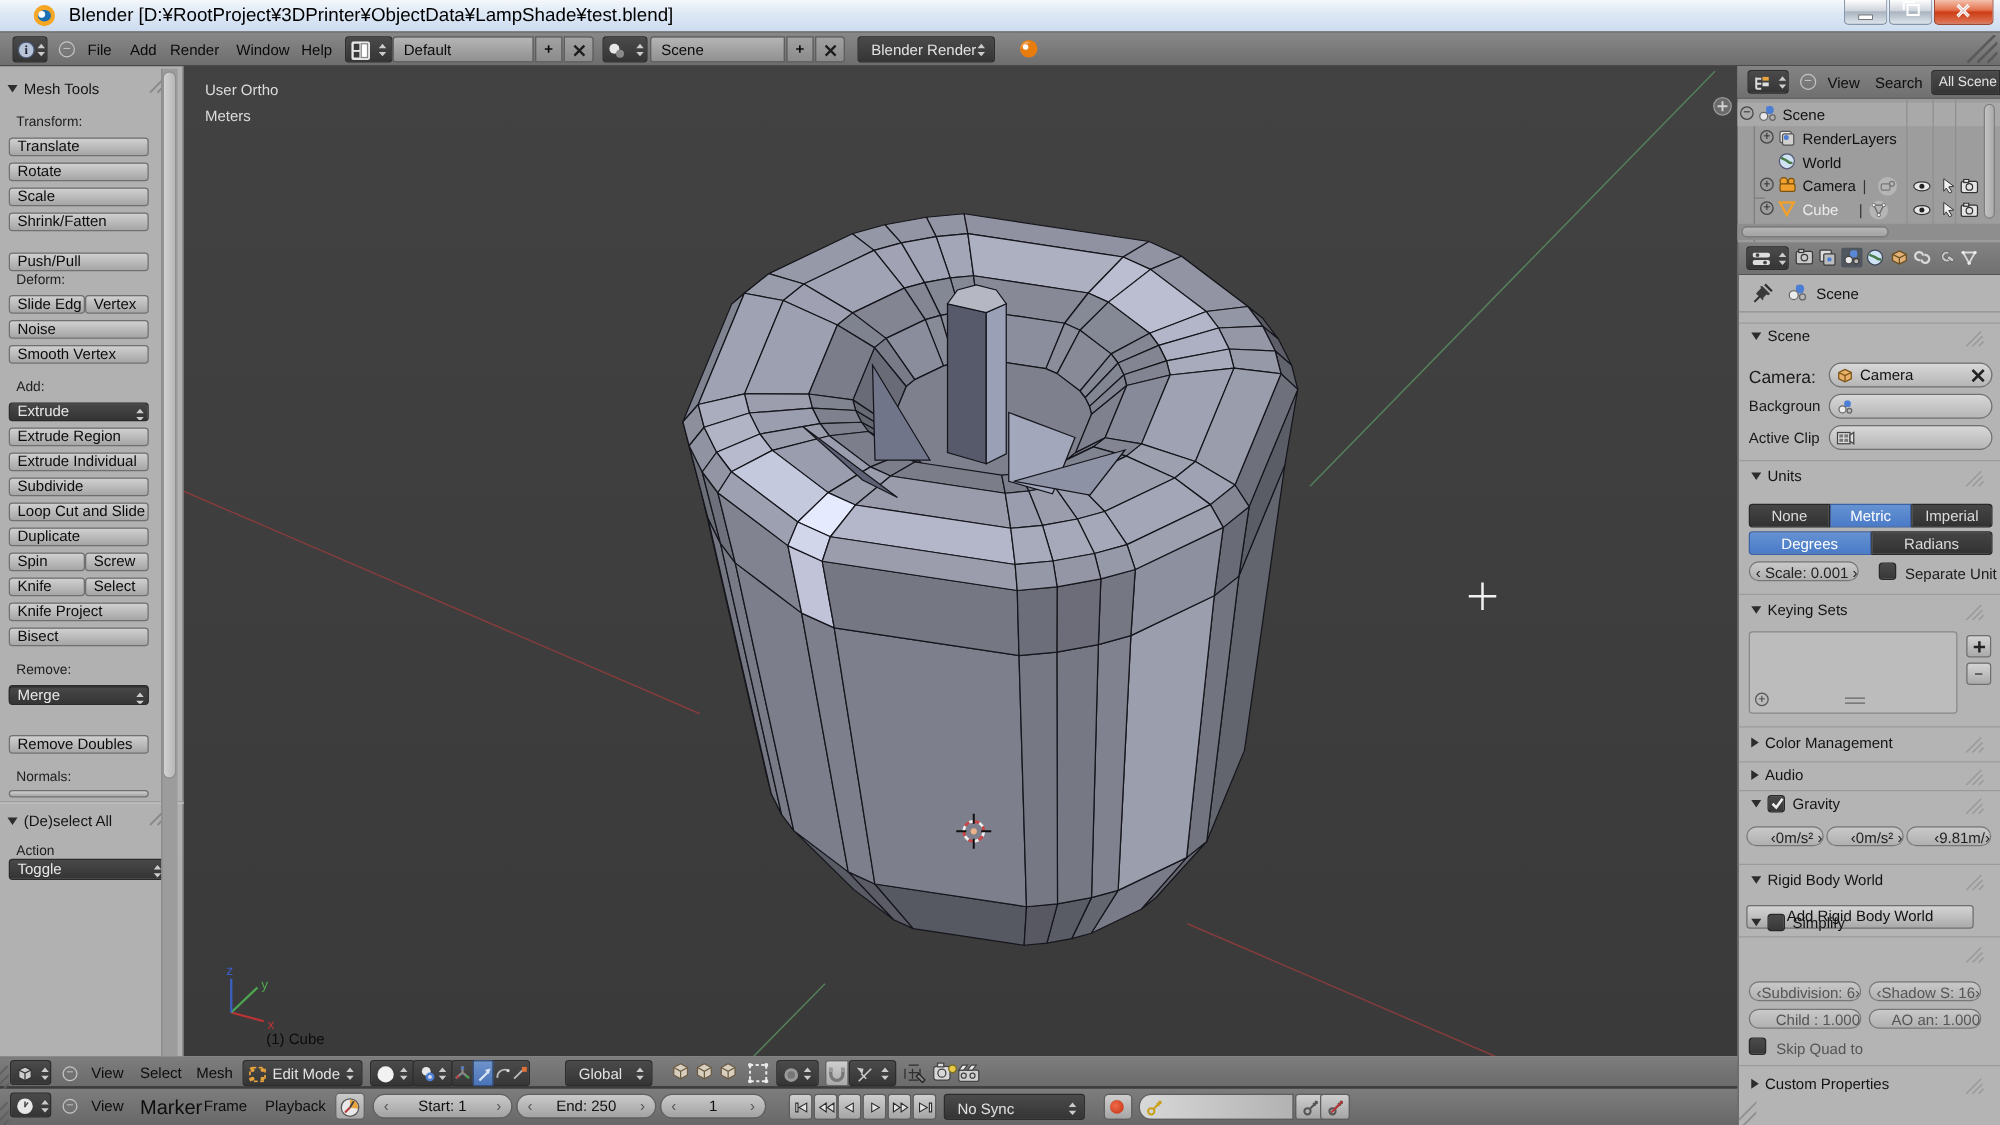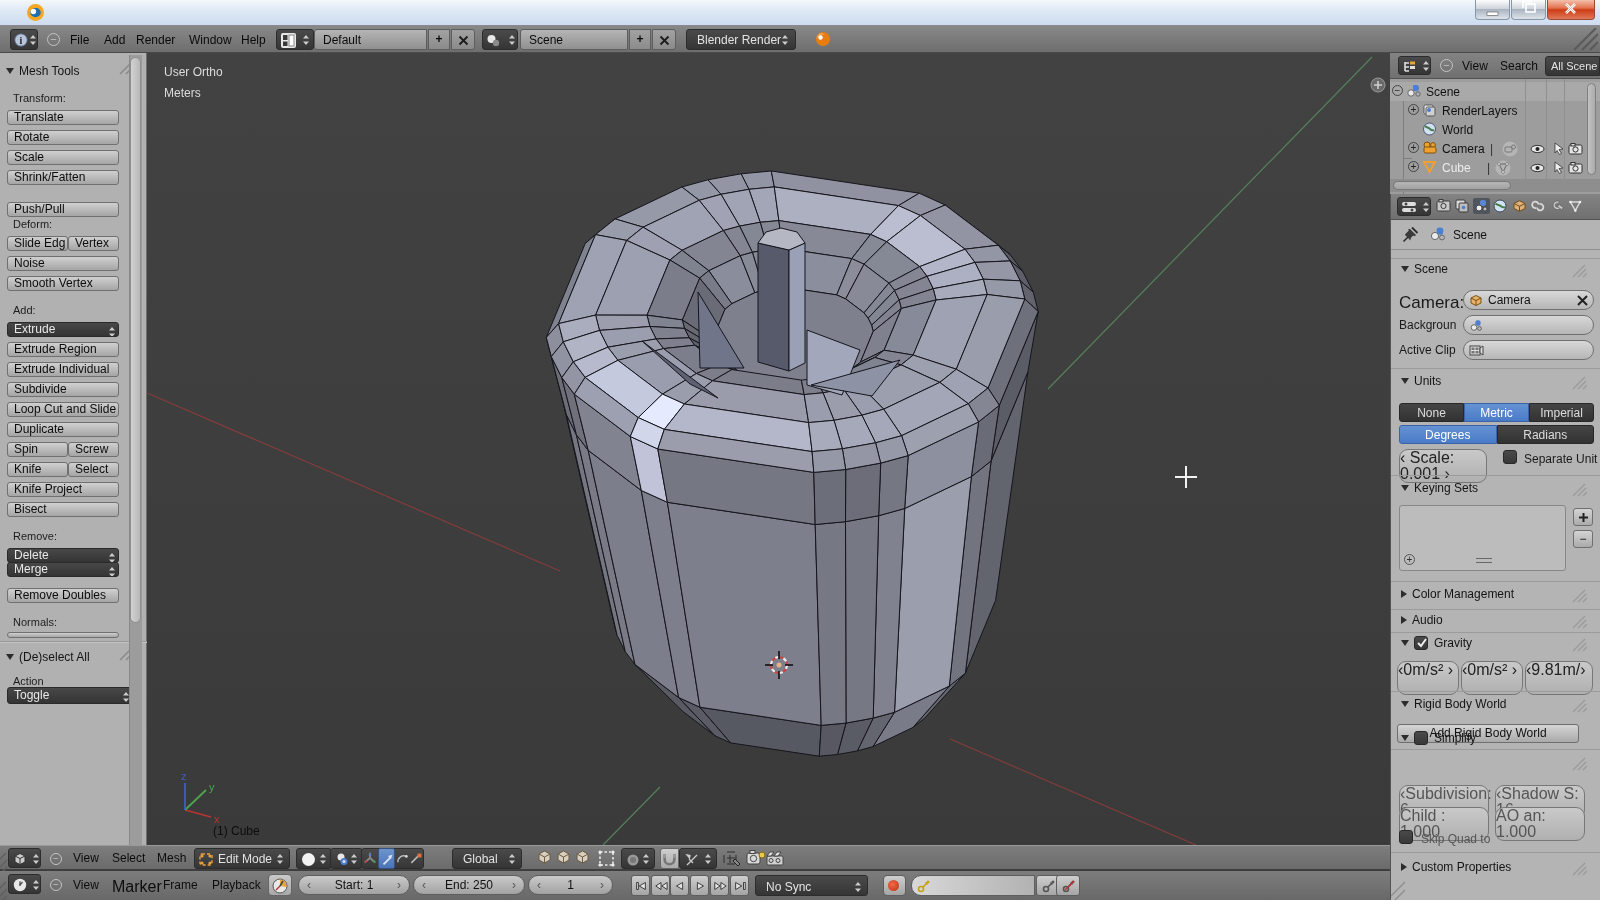--- a/index.html
+++ b/index.html
@@ -18,36 +18,37 @@
 #outliner{position:absolute;left:1390px;top:53px;width:210px;height:141px;background:#9d9d9d}
 #props{position:absolute;left:1390px;top:194px;width:210px;height:706px;background:#b4b4b4;border-left:1px solid #545454}
 .ehead{height:26px;background:linear-gradient(180deg,#838383,#707070);border-bottom:1px solid #525252;display:flex;align-items:center}
 .tsbtn{display:block;height:18px;line-height:16px;background:linear-gradient(180deg,#d0d0d0,#a5a5a5);border:1px solid #707070;border-radius:3px;padding:0 6px;color:#0c0c0c;font-size:12px;white-space:nowrap;overflow:hidden}
 .tsbtn.dark{background:linear-gradient(180deg,#484848,#343434);border-color:#2a2a2a;color:#e8e8e8}
 .updn{position:absolute;right:3px;top:3px;width:7px;height:11px}
 .seclbl{font-size:11px;color:#1d1d1d;margin:7px 0 3px 6px}
 .phead{font-size:12px;color:#141414;padding:5px 0 3px 6px}
 .tri{display:inline-block;width:0;height:0;border-left:4px solid transparent;border-right:4px solid transparent;border-top:6px solid #2c2c2c;margin-right:5px;vertical-align:1px}
 .trir{display:inline-block;width:0;height:0;border-top:4px solid transparent;border-bottom:4px solid transparent;border-left:6px solid #2c2c2c;margin-right:5px}
-.pfield{background:linear-gradient(180deg,#c9c9c9,#b0b0b0);border:1px solid #777;border-radius:9px;font-size:16px;color:#222;text-align:left;height:34px;line-height:16px}
+.pfield{background:linear-gradient(180deg,#c9c9c9,#b0b0b0);border:1px solid #777;border-radius:9px;font-size:12px;color:#222;text-align:right;height:16px;line-height:16px}
 .pbtn{background:linear-gradient(180deg,#d4d4d4,#aaaaaa);border:1px solid #6f6f6f;border-radius:3px;font-size:12px;color:#111;text-align:center;height:20px;line-height:18px}
 .dkfield{background:linear-gradient(180deg,#454545,#323232);border:1px solid #282828;border-radius:3px;color:#ddd;font-size:12px;height:20px;line-height:18px}
 .blue{background:linear-gradient(180deg,#6592d2,#4a7bc8);border:1px solid #3a62a5;color:#fff}
 .chk{display:inline-block;width:14px;height:14px;background:linear-gradient(180deg,#4a4a4a,#383838);border:1px solid #282828;border-radius:3px;vertical-align:-3px}
 svg{display:block}
 .hsep{border-top:1px solid #989898;border-bottom:1px solid #c4c4c4}
 </style></head>
 <body>
 <div id="titlebar">
  <svg class="abs" style="left:26px;top:3px" width="19" height="19" viewBox="0 0 18 18">
       <circle cx="9" cy="9" r="8" fill="#f5a623"></circle>
       <path d="M4 9a5 4.4 0 1 0 10 0 5 4.4 0 1 0-10 0z" fill="#1a6fb5"></path>
       <circle cx="7" cy="8" r="2.6" fill="#fff"></circle>
       <path d="M2 9c2-3 6-5 9-4l-3-2c-3 0-5 3-6 6z" fill="#f5a623"></path>
     </svg>
+ <div class="ttext">Blender [D:¥RootProject¥3DPrinter¥ObjectData¥LampShade¥test.blend]</div>
  <div class="winbtns">
   <div class="winbtn">
         <svg width="33" height="18">
           <rect x="11" y="12" width="11" height="3.5" fill="#fff" stroke="#555" stroke-width="0.6"></rect>
         </svg>
       </div>
   <div class="winbtn">
         <svg width="33" height="18">
           <rect x="14" y="4" width="9" height="8" fill="none" stroke="#fff" stroke-width="1.6"></rect>
           <path d="M11 8v-6.5h9" fill="none" stroke="#fff" stroke-width="1.6"></path>
@@ -357,21 +358,21 @@
 <div class="tsbtn abs abs" style="left:7px;top:409px;width:61px;height:15px;line-height:13px">Knife</div>
 <div class="tsbtn abs abs" style="left:68px;top:409px;width:51px;height:15px;line-height:13px">Select</div>
 <div class="tsbtn abs abs" style="left:7px;top:429px;width:112px;height:15px;line-height:13px">Knife Project</div>
 <div class="tsbtn abs abs" style="left:7px;top:449px;width:112px;height:15px;line-height:13px">Bisect</div>
 <div class="seclbl abs" style="left:7px;top:470px">Remove:</div>
 <div class="tsbtn dark abs abs" style="left:7px;top:495px;width:112px;height:15px;line-height:13px">Delete<span class="updn">
         <svg width="8" height="12" viewBox="0 0 8 12">
           <path d="M1 4.5L4 1l3 3.5z M1 7.5L4 11l3-3.5z" fill="#ccc"></path>
         </svg>
       </span></div>
-<div class="tsbtn dark abs abs" style="left:7px;top:509px;width:112px;height:15px;line-height:13px">Merge<span class="updn">
+<div class="tsbtn dark abs abs" style="left:7px;top:496px;width:112px;height:15px;line-height:13px">Merge<span class="updn">
         <svg width="8" height="12" viewBox="0 0 8 12">
           <path d="M1 4.5L4 1l3 3.5z M1 7.5L4 11l3-3.5z" fill="#ccc"></path>
         </svg>
       </span></div>
 <div class="tsbtn abs abs" style="left:7px;top:535px;width:112px;height:15px;line-height:13px">Remove Doubles</div>
 <div class="seclbl abs" style="left:7px;top:556px">Normals:</div>
 <div class="tsbtn abs" style="left:7px;top:579px;width:112px;height:6px"></div>
 <div class="abs hsep" style="left:0;top:588px;width:147px;height:0"></div>
 <div class="phead abs" style="left:0px;top:592px"><span class="tri"></span>(De)select All</div>
 <svg class="abs" style="left:118px;top:593px" width="16" height="16">
@@ -566,21 +567,21 @@
         <circle cx="13" cy="11.5" r="2.4" fill="#b8b8b8" stroke="#666"></circle>
       </svg>
 <span class="abs" style="left:62px;top:8px;font-size:12px;color:#111">Scene</span>
 <div class="abs" style="left:0;top:29px;width:210px;border-top:1px solid #909090"></div>
 </div>
 <div class="phead abs" style="left:4px;top:63px"><span class="tri"></span>Scene</div>
     <svg class="abs" style="left:178px;top:68px" width="18" height="16">
       <path d="M4 15L16 3M9 15l8-8M14 15l4-4" stroke="#9a9a9a" stroke-width="1.3"></path>
     </svg>
 <div class="abs" style="left:0;top:64px;width:210px;border-top:1px solid #9b9b9b"></div>
-<div class="abs" style="left:8px;top:99px;font-size:17px;color:#1a1a1a">Camera:</div>
+<div class="abs" style="left:8px;top:99px;font-size:14px;color:#1a1a1a">Camera:</div>
 <div class="abs" style="left:72px;top:96px;width:131px;height:20px;background:linear-gradient(180deg,#d8d8d8,#b6b6b6);border:1px solid #707070;border-radius:10px">
 <svg class="abs" style="left:5px;top:3px" width="14" height="13" viewBox="0 0 14 13">
         <path d="M2 4l5-2.5L12 4v5l-5 2.5L2 9z" fill="#e8b06a" stroke="#7a5210"></path>
         <path d="M2 4l5 2.5L12 4M7 6.5v5" stroke="#7a5210" fill="none"></path>
       </svg>
 <span class="abs" style="left:24px;top:2px;font-size:12px;color:#111">Camera</span>
 <svg class="abs" style="right:4px;top:3px" width="13" height="13" viewBox="0 0 13 13">
         <path d="M2 2l9 9M11 2l-9 9" stroke="#222" stroke-width="2"></path>
       </svg>
 </div>

